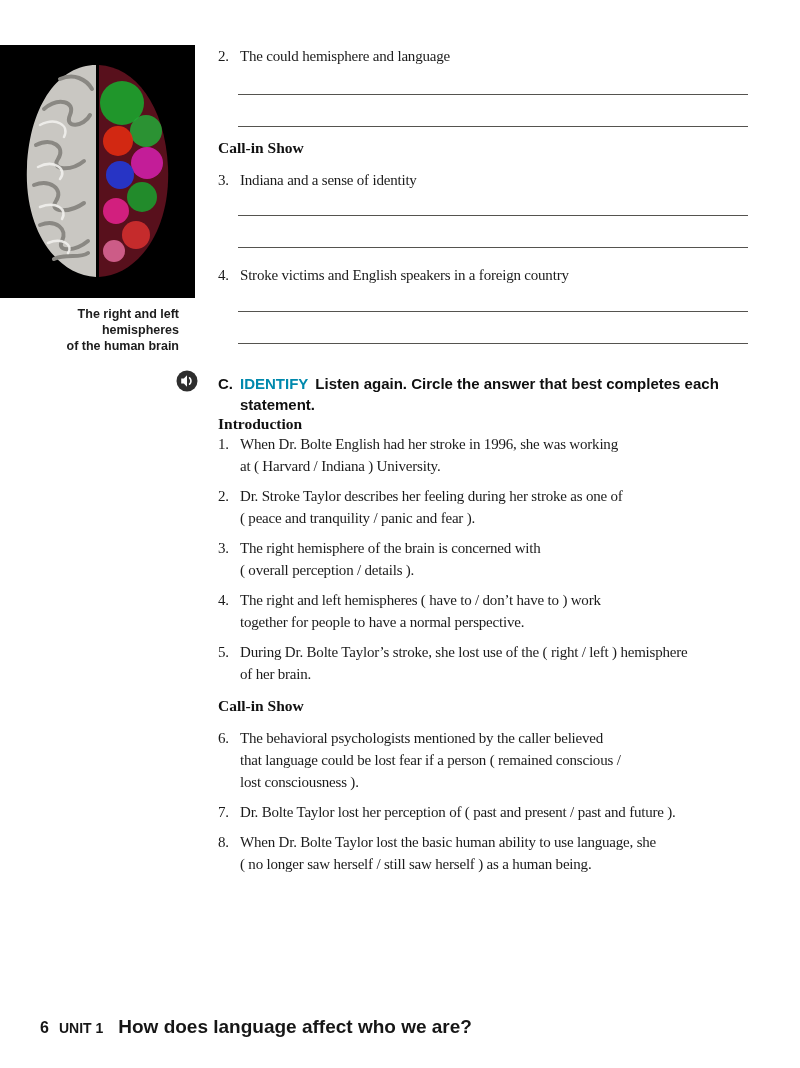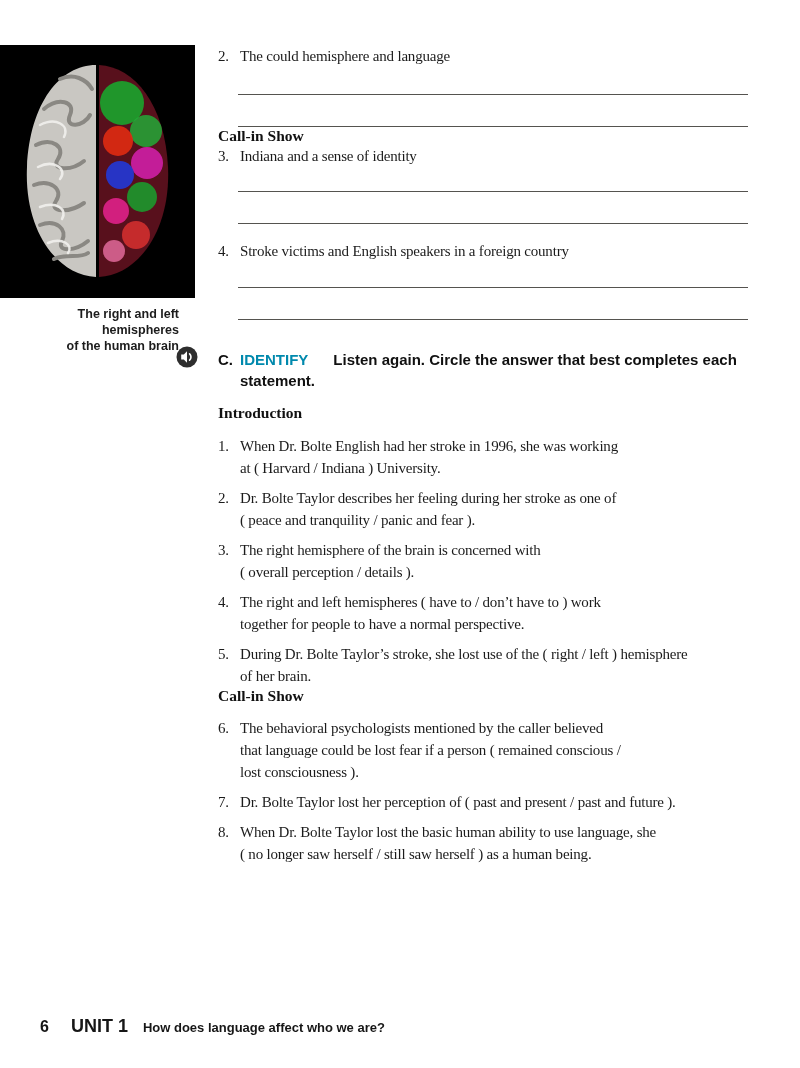--- a/index.html
+++ b/index.html
@@ -22,31 +22,31 @@
   .item .txt { flex:1; white-space:pre-line; }
 
   .ans-line { height:0; border-top:1px solid #55534f; width:510px; margin-left:20px; }
 
   .b-head, .sec-head { font-weight:bold; font-size:15.5px; color:#111; }
 
   .c-header { position:relative; display:flex; font-family:"Liberation Sans", sans-serif;
               font-weight:bold; font-size:15px; line-height:21px; color:#101010; }
   .c-letter { flex:0 0 22px; width:22px; }
   .c-text { width:505px; }
-  .kw { color:#0089ad; margin-right:25px; }
+  .kw { color:#0089ad; margin-right:7px; }
   .audio-icon { position:absolute; left:-42px; top:-3px; width:22px; height:22px; }
 
   .footer { position:absolute; left:40px; top:1016px; display:flex; align-items:baseline;
             font-family:"Liberation Sans", sans-serif; color:#161616; }
   .footer .pn { font-size:16px; font-weight:bold; }
-  .footer .unit { font-size:18px; font-weight:bold; margin-left:22px; }
-  .footer .q { font-size:13px; font-weight:bold; margin-left:15px;text-align:right; }
+  .footer .unit { font-size:14px; font-weight:bold; margin-left:10px; }
+  .footer .q { font-size:19px; font-weight:bold; margin-left:15px;text-align:right; }
 
   
-  .mt8{margin-top:8px} .mt12{margin-top:12px} .mt13{margin-top:13px} .mt14{margin-top:0}
+  .mt8{margin-top:8px} .mt12{margin-top:12px} .mt13{} .mt14{margin-top:12px}
   .mt16{margin-top:16px} .mt24{margin-top:24px} .mt25{margin-top:25px} .mt27{margin-top:27px}
   .mt29{margin-top:29px} .mt31{margin-top:31px}
 </style>
 </head>
 <body>
 
 <div class="page">
 
   <div class="photo-block">
     <svg class="photo" viewBox="0 0 195 253" width="195" height="253" aria-hidden="true">
@@ -124,21 +124,21 @@
 
     <div class="sec-head mt13">Introduction</div>
 
     <div class="item mt13">
       <span class="num">1.</span>
       <span class="txt">When Dr. Bolte English had her stroke in 1996, she was working
 at ( Harvard / Indiana ) University.</span>
     </div>
     <div class="item mt8">
       <span class="num">2.</span>
-      <span class="txt">Dr. Bolte Taylor describes her feeling during her stroke as one of
+      <span class="txt">Dr. Stroke Taylor describes her feeling during her stroke as one of
 ( peace and tranquility / panic and fear ).</span>
     </div>
     <div class="item mt8">
       <span class="num">3.</span>
       <span class="txt">The right hemisphere of the brain is concerned with
 ( overall perception / details ).</span>
     </div>
     <div class="item mt8">
       <span class="num">4.</span>
       <span class="txt">The right and left hemispheres ( have to / don’t have to ) work

